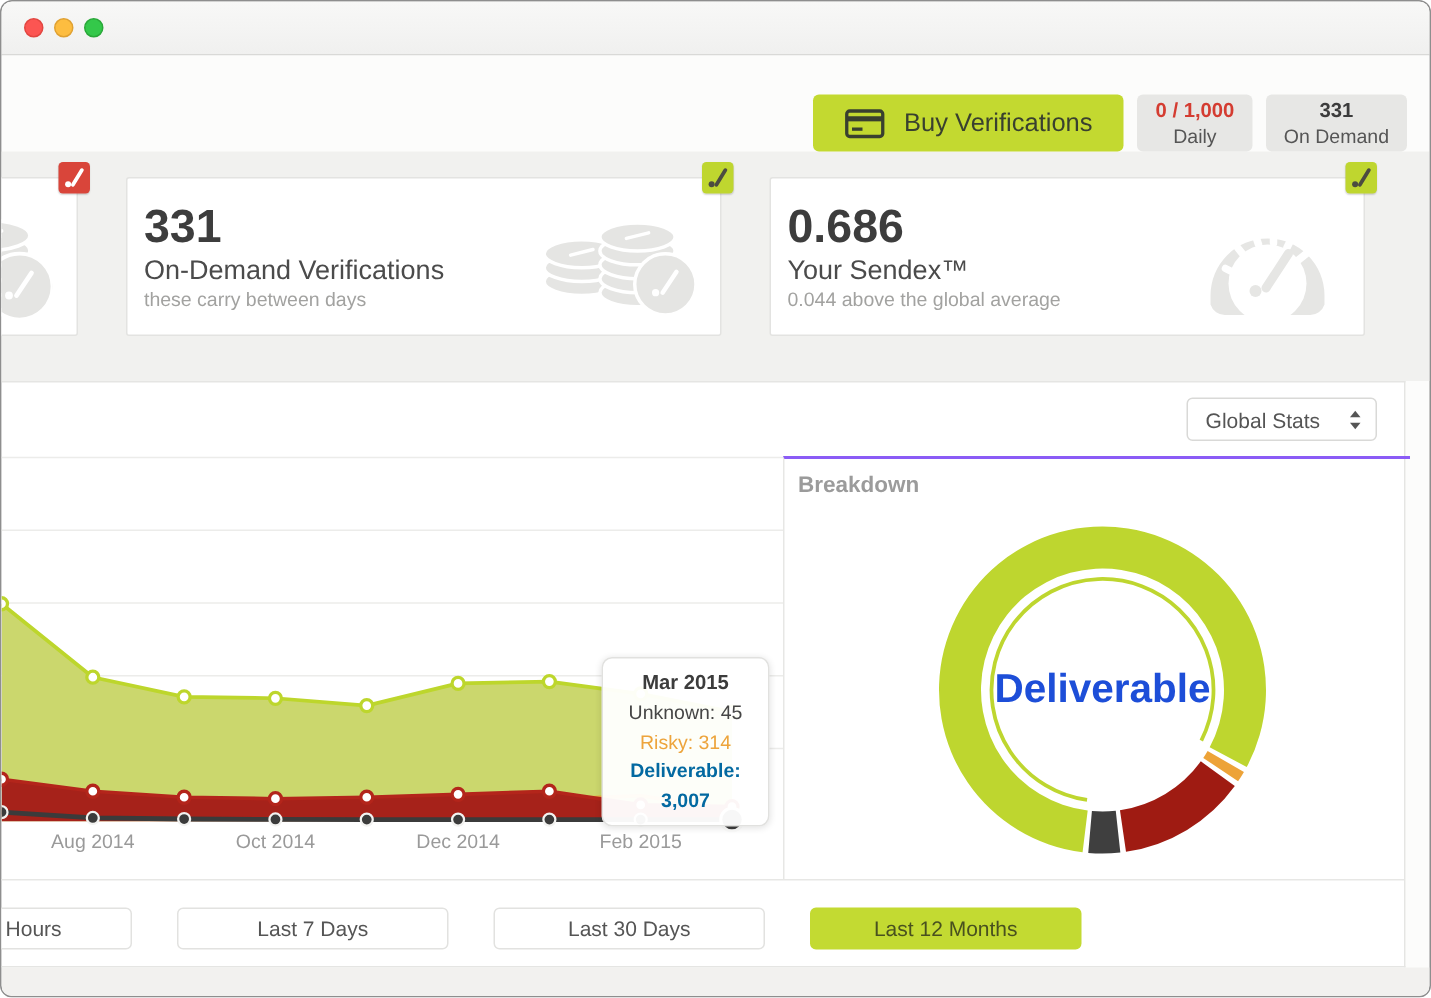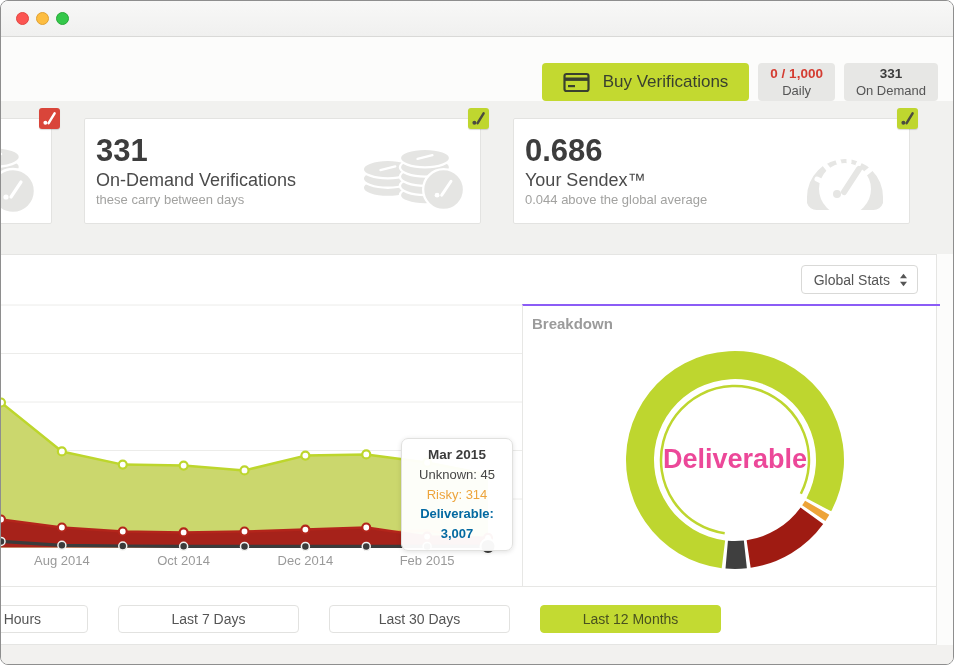--- a/index.html
+++ b/index.html
@@ -40,31 +40,31 @@
   .card-title { font-size:18px; color:#4b4b4b; line-height:1.25; }
   .card-sub { font-size:13px; color:#a2a2a0; line-height:1.3; }
   .card-icon { margin-right:16px; flex:none; }
   .card-cut { justify-content:flex-end; }
   
   .panel { background:#fff; border-top:1px solid #e5e5e3; border-bottom:1px solid #e5e5e3;
            border-right:1px solid #e5e5e3; margin-right:16px; }
   .panel-header { height:49px; display:flex; justify-content:flex-end;
                   align-items:center; padding-right:18px; }
   .select { height:29px; background:#fff; border:1px solid #d9d9d7; border-radius:4px;
-            display:flex; align-items:center; gap:9px; padding:0 9px 0 12px;
+            display:flex; align-items:center; gap:19px; padding:0 9px 0 12px;
             font-size:14px; color:#555; cursor:pointer; }
   .panel-content { display:flex; height:282px; }
   .chart-col { position:relative; width:521px; flex:none; }
   .breakdown-col { flex:1; border-left:1px solid #e7e7e5; border-top:2px solid #8b5cf6;
                    position:relative; }
   .breakdown-title { position:absolute; top:9px; left:9px; font-size:15px;
                      font-weight:bold; color:#9b9b9b; }
   .donut-center { position:absolute; left:212px; top:154px; transform:translate(-50%,-50%);
                   text-align:center; pointer-events:none; }
-  .donut-label { font-size:27px; font-weight:bold; color:#ec4899; line-height:1.1; }
+  .donut-label { font-size:27px; font-weight:bold; color:#1d4ed8; line-height:1.1; }
   .donut-value { font-size:21px; color:#3d434d; line-height:1.3; }
   
   .tooltip { position:absolute; left:400px; top:134px; width:112px;
              background:rgba(255,255,255,.96); border:1px solid #e1e1df; border-radius:7px;
              box-shadow:0 1px 5px rgba(0,0,0,.12); padding:8px 3px 7px; text-align:center;
              font-size:13px; pointer-events:none; z-index:3; }
   .tt-title { font-size:13.5px; font-weight:bold; color:#3c3c3c; margin-bottom:3px; }
   .tt-row { line-height:1.5; }
   .tt-unknown { color:#464646; } .tt-undeliverable { color:#a3271e; }
   .tt-risky { color:#eda43c; } .tt-deliverable { color:#0369a1;font-weight:bold; }

